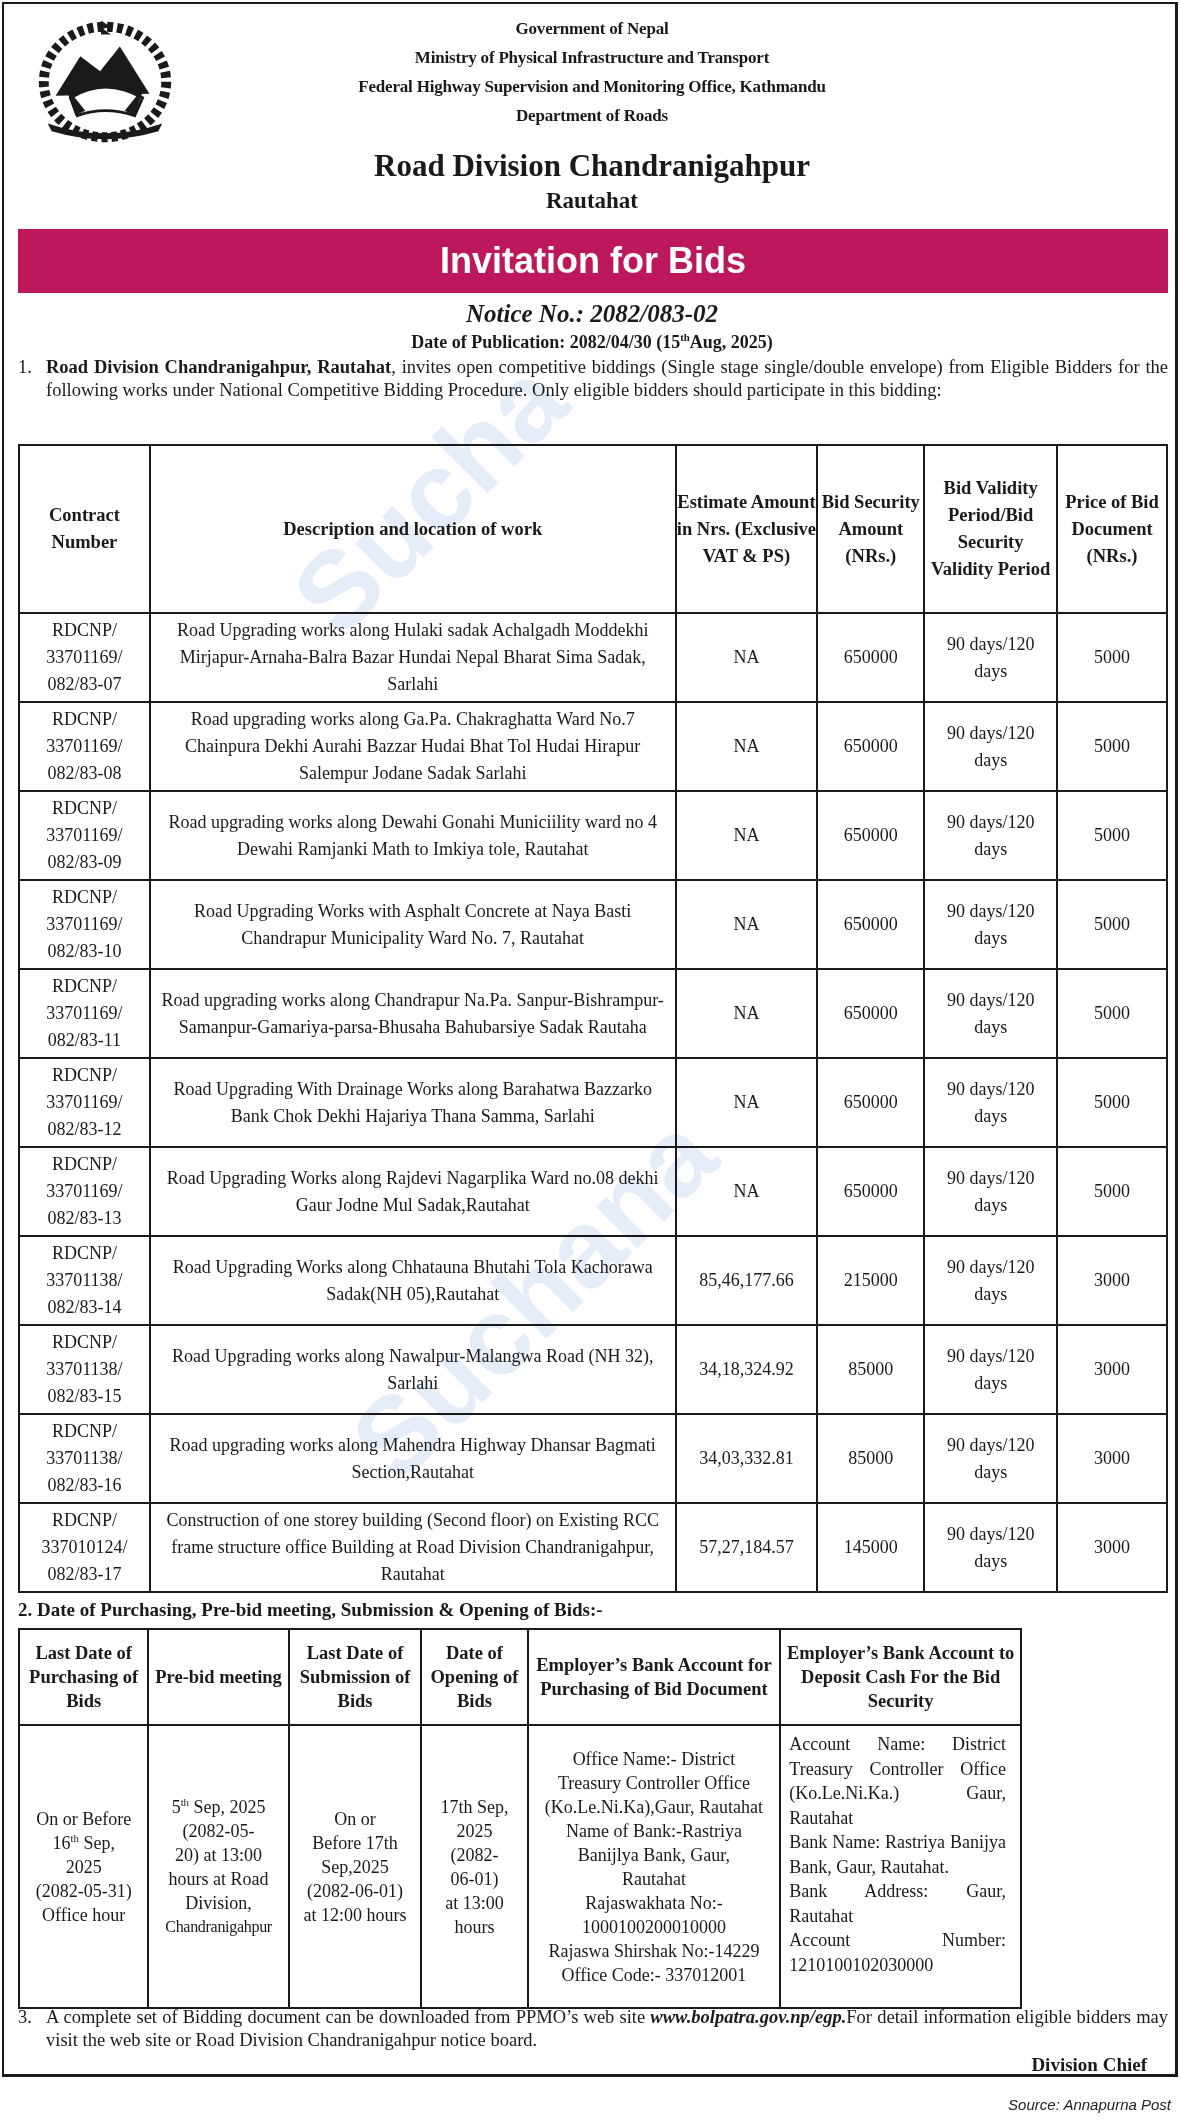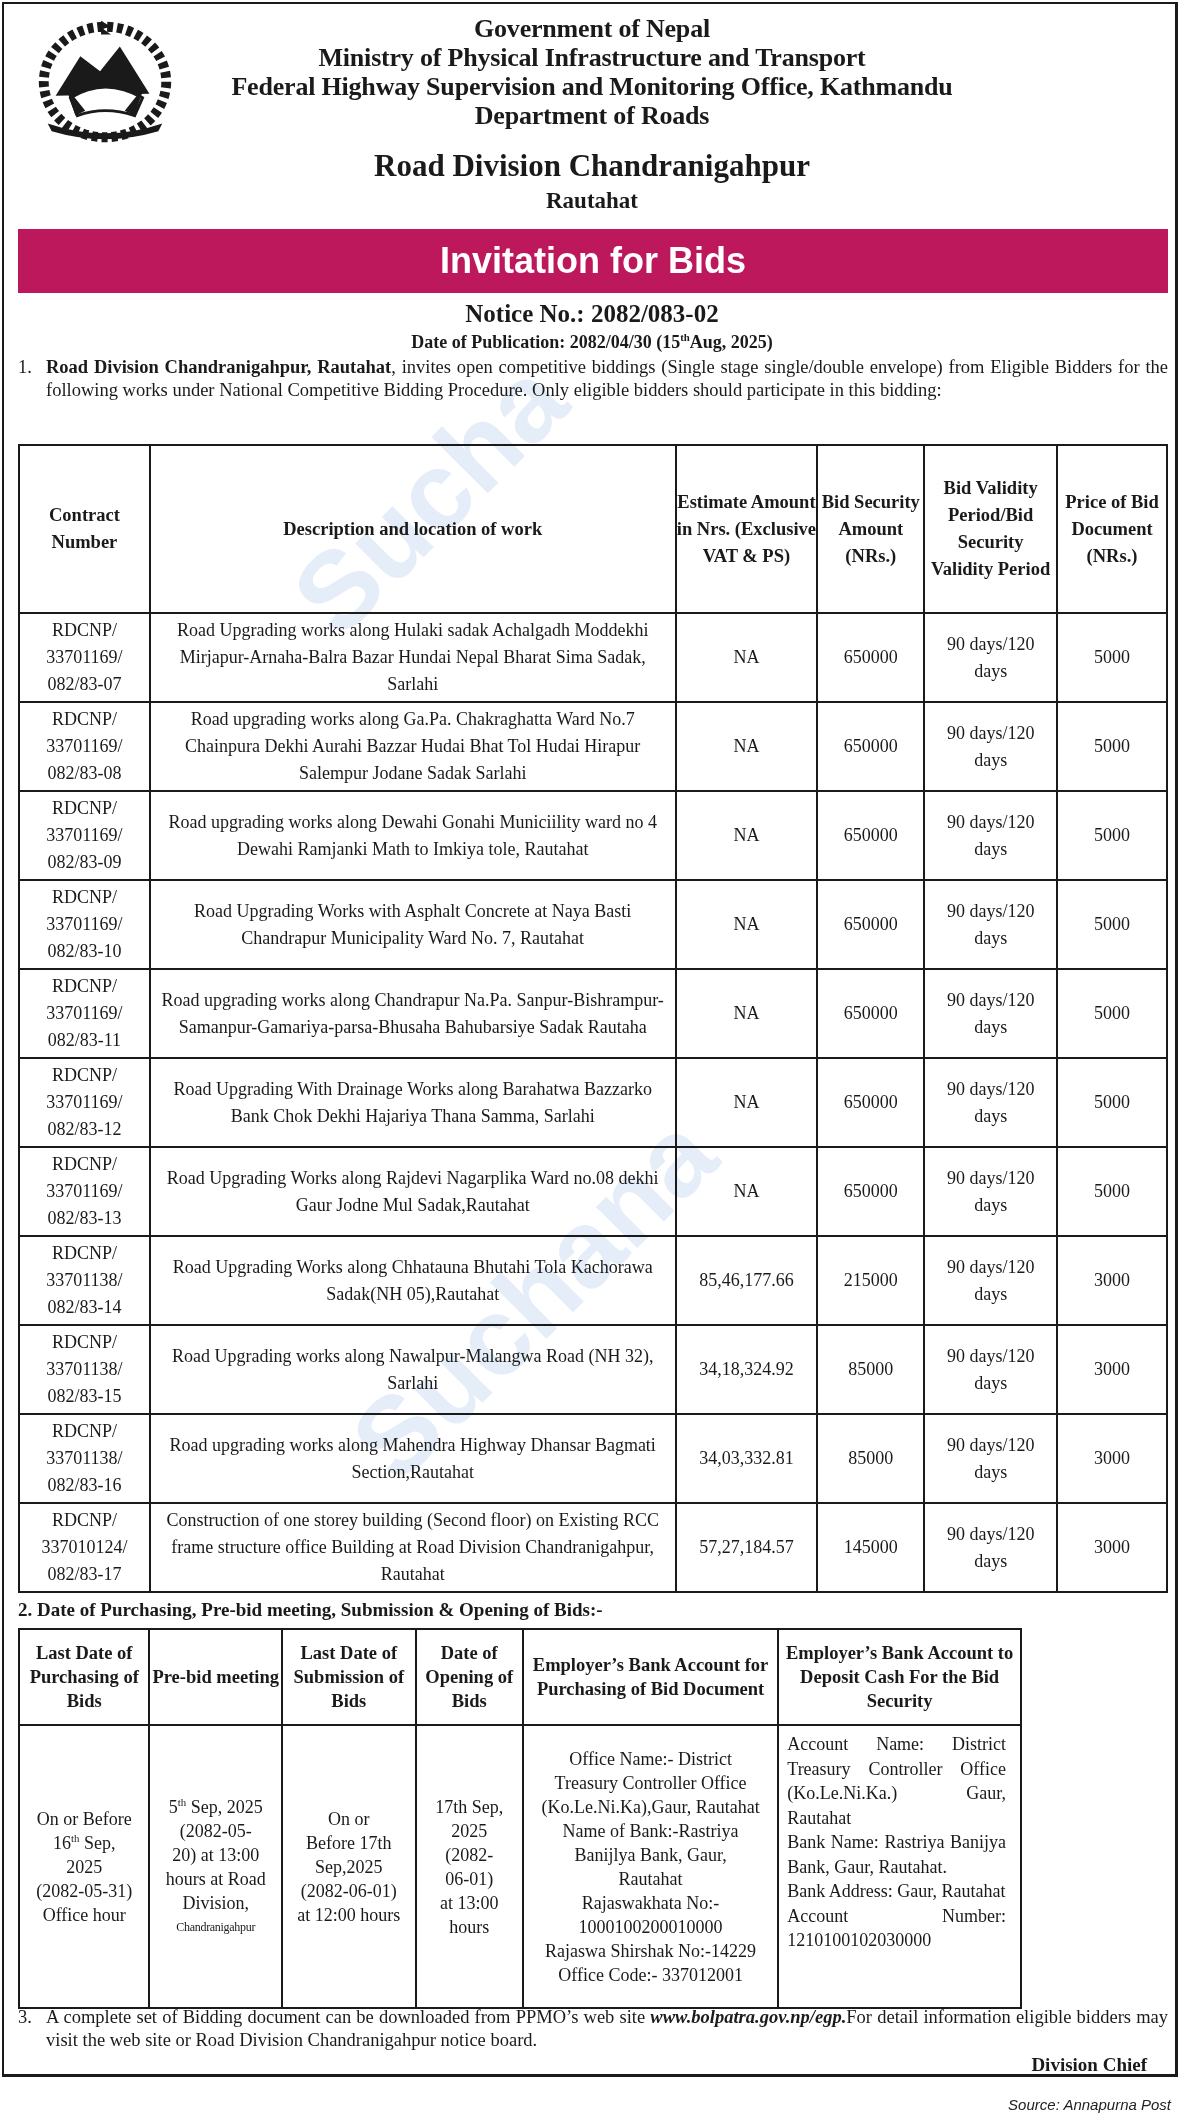--- a/index.html
+++ b/index.html
@@ -13,32 +13,32 @@
     background: #ffffff;
   }
 
   
   .wm { position: absolute; pointer-events: none; opacity: 0.12; }
   .wm-text { font-family: "Liberation Sans", sans-serif; font-weight: bold; font-size: 110px; color: #2a6fc9; transform: rotate(-45deg); }
 
   
   .logo { position: absolute; left: 22px; top: 12px; width: 158px; height: 130px; }
   .header { position: absolute; left: 0; top: 10px; width: 1176px; text-align: center; }
-  .hdr-line { font-size: 26px; line-height: 29px; font-weight: bold; letter-spacing: -0.2px; }
+  .hdr-line { font-size: 17px; line-height: 29px; font-weight: bold; letter-spacing: -0.2px; }
   .hdr-title { font-size: 31px; line-height: 40px; font-weight: bold; margin-top: 16px; }
   .hdr-sub { font-size: 23px; line-height: 30px; font-weight: bold; }
 
   .banner {
     position: absolute; left: 14px; top: 225px; width: 1150px; height: 64px;
     background: #be185d; color: #ffffff;
     font-family: "Liberation Sans", sans-serif; font-weight: bold; font-size: 36px;
     display: flex; align-items: center; justify-content: center;
   }
 
-  .notice-no { position: absolute; left: 0; top: 294px; width: 1176px; text-align: center; font-size: 25px; font-weight: bold; line-height: 32px; }
+  .notice-no { position: absolute; left: 0; top: 294px; width: 1176px; text-align: center; font-size: 25px; font-weight: bold; line-height: 32px; font-style: italic; }
   .pub-date { position: absolute; left: 0; top: 326px; width: 1176px; text-align: center; font-size: 18px; font-weight: bold; line-height: 24px; }
   sup { font-size: 0.6em; vertical-align: super; line-height: 0; }
 
   .para { position: absolute; left: 14px; width: 1150px; font-size: 18.5px; line-height: 23px; text-align: justify; }
   .para .num { position: absolute; left: 0; top: 0; }
   .para .body { padding-left: 28px; display: block; }
   .para b { font-weight: bold; }
 
   
   table { border-collapse: collapse; position: absolute; }
@@ -237,21 +237,21 @@
           <div>2025</div>
           <div>(2082-05-31)</div>
           <div>Office hour</div>
         </td>
         <td>
           <div><span>5</span><sup>th</sup><span> Sep, 2025</span></div>
           <div>(2082-05-</div>
           <div>20)  at 13:00</div>
           <div>hours at Road</div>
           <div>Division,</div>
-          <div style="font-size:12px; letter-spacing:-0.3px;">Chandranigahpur</div>
+          <div style="font-size:16px; letter-spacing:-0.3px;">Chandranigahpur</div>
         </td>
         <td>
           <div>On or</div>
           <div>Before 17th</div>
           <div>Sep,2025</div>
           <div>(2082-06-01)</div>
           <div>at 12:00 hours</div>
         </td>
         <td>
           <div>17th Sep,</div>

